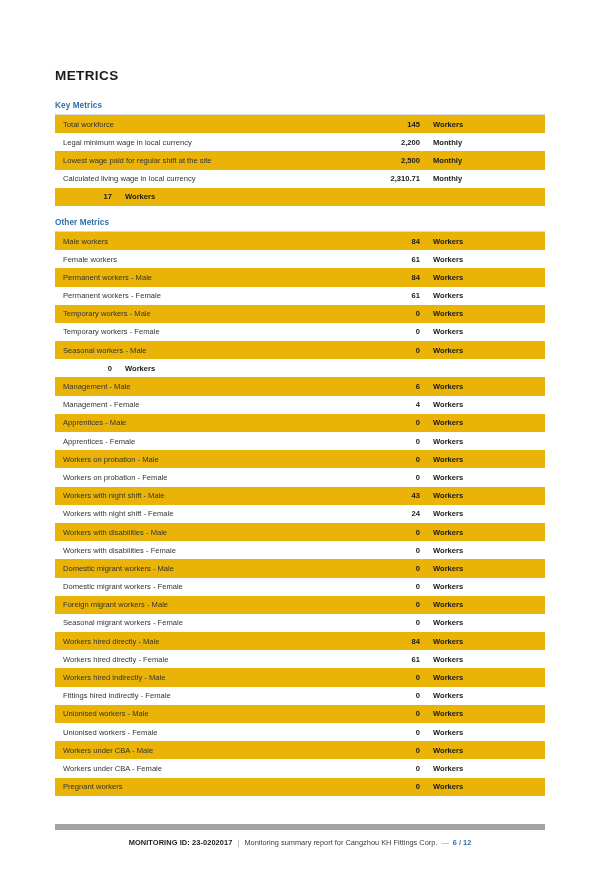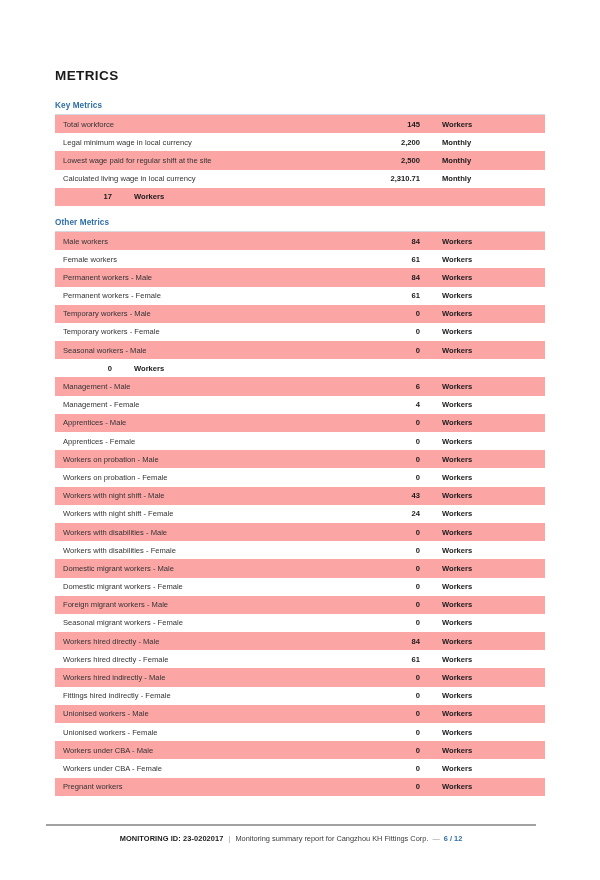--- a/index.html
+++ b/index.html
@@ -58,21 +58,21 @@
     border-collapse: collapse;
   }
 
   .row {
     display: flex;
     align-items: center;
     height: 18.2px;
     box-sizing: border-box;
   }
   .row.alt {
-    background: #fca5a5;
+    background: #eab308;
   }
 
   .cell-label {
     flex: 0 0 300px;
     padding-left: 8px;
     font-size: 7.6px;
     color: #333333;
     white-space: nowrap;
     overflow: hidden;
     text-overflow: ellipsis;
@@ -81,33 +81,33 @@
   .cell-value {
     flex: 0 0 57px;
     text-align: right;
     font-size: 7.6px;
     font-weight: bold;
     color: #1a1a1a;
   }
 
   .cell-unit {
     flex: 1 1 auto;
-    padding-left: 22px;
+    padding-left: 13px;
     font-size: 7.6px;
     font-weight: bold;
     color: #1a1a1a;
     white-space: nowrap;
   }
 
   .footer {
     position: absolute;
-    left: 46px;
+    left: 55px;
     top: 824px;
     width: 490px;
-    border-top: 2px solid #a3a3a3;
+    border-top: 6px solid #a3a3a3;
     padding-top: 8px;
     text-align: center;
     font-size: 7.4px;
     color: #333333;
     white-space: nowrap;
   }
   .footer .fid {
     font-weight: bold;
     color: #1a1a1a;
     letter-spacing: 0.1px;

